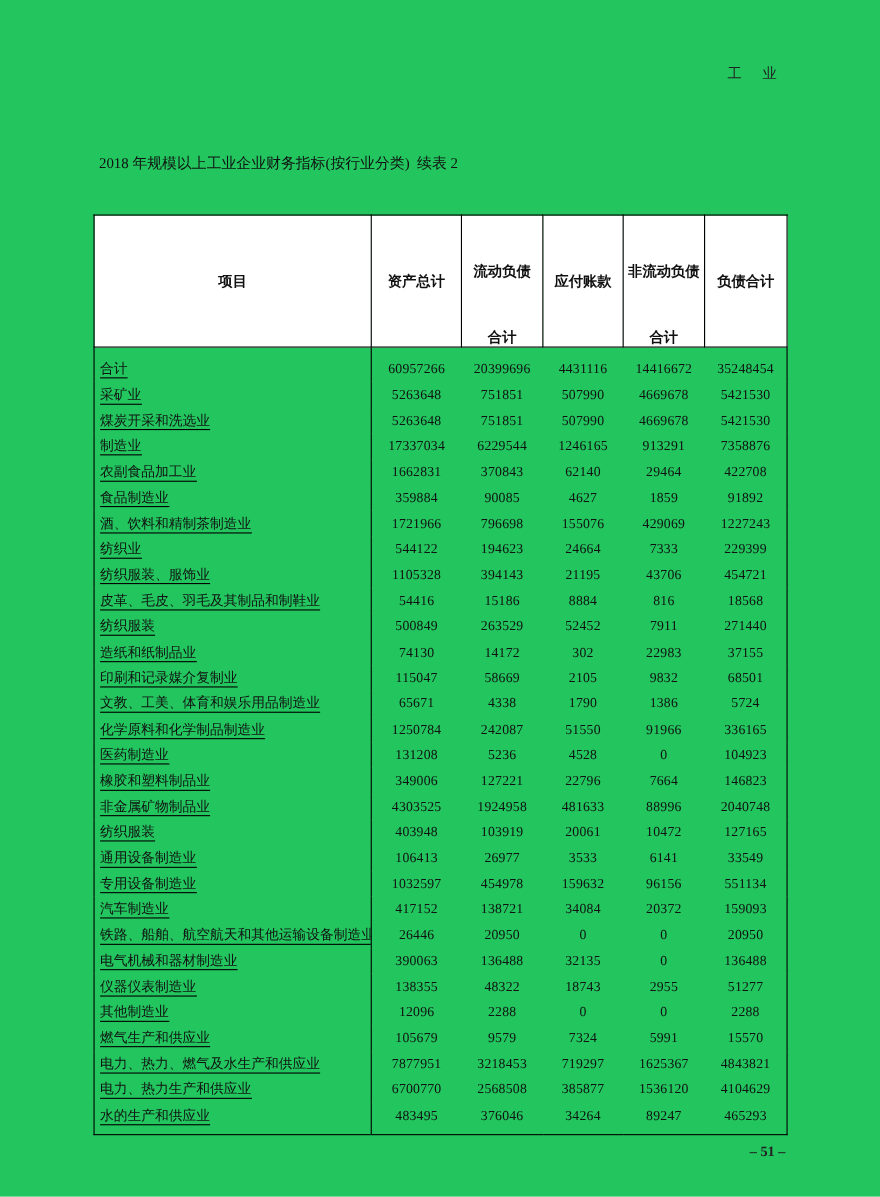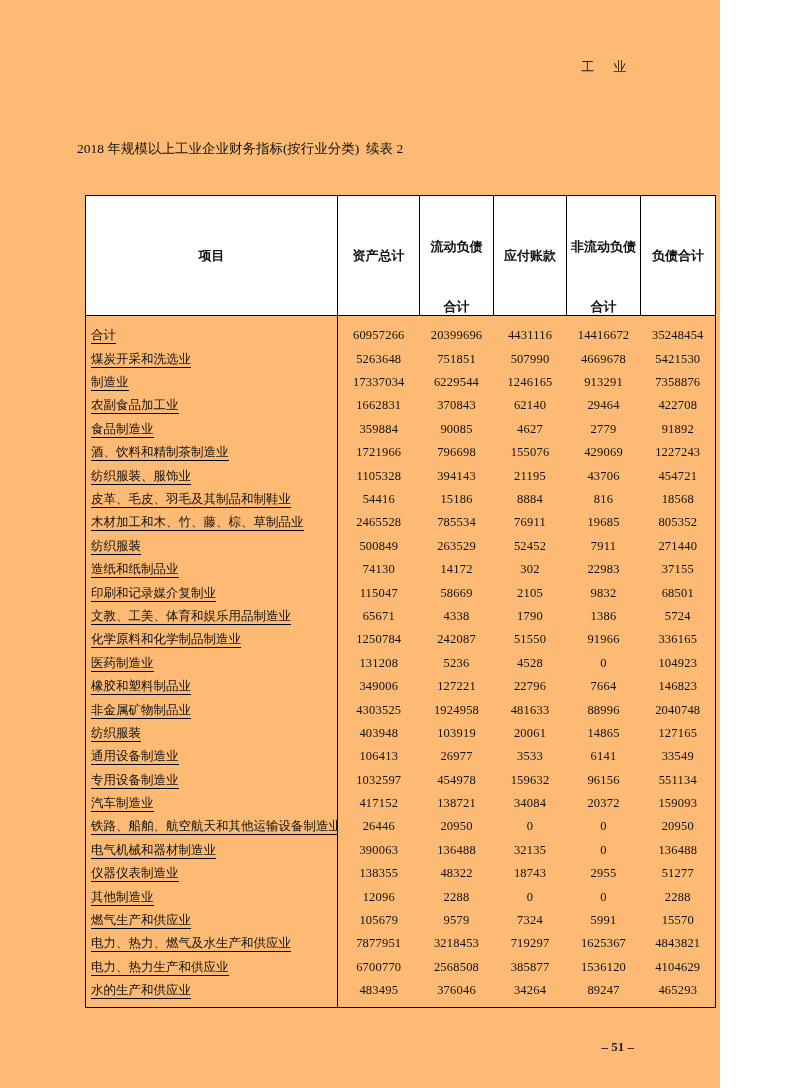--- a/index.html
+++ b/index.html
@@ -2,39 +2,39 @@
 <html><head>
 <meta charset="utf-8">
 <style>
   html, body {
     margin: 0;
     padding: 0;
     background: #ffffff;
   }
   .page {
     position: relative;
-    width: 720px;
+    width: 800px;
     height: 1088px;
-    background: #fdba74;
+    background: #22c55e;
     font-family: "Liberation Serif", "DejaVu Serif", serif;
     color: #111111;
     overflow: hidden;
   }
   .corner-label {
     position: absolute;
     top: 58px;
     right: 86px;
     font-size: 13px;
     letter-spacing: 0.6em;
     color: #222;
   }
   .doc-title {
     position: absolute;
     top: 140px;
-    left: 77px;
+    left: 90px;
     font-size: 13.5px;
     color: #111;
     white-space: pre;
   }
   .table-wrap {
     position: absolute;
     top: 195px;
     left: 85px;
     width: 630px;
   }
@@ -132,20 +132,28 @@
       <tbody>
           <tr>
             <td class="label-cell"><span class="row-label">合计</span></td>
             <td class="num-cell">60957266</td>
             <td class="num-cell">20399696</td>
             <td class="num-cell">4431116</td>
             <td class="num-cell">14416672</td>
             <td class="num-cell">35248454</td>
           </tr>
           <tr>
+            <td class="label-cell"><span class="row-label">采矿业</span></td>
+            <td class="num-cell">5263648</td>
+            <td class="num-cell">751851</td>
+            <td class="num-cell">507990</td>
+            <td class="num-cell">4669678</td>
+            <td class="num-cell">5421530</td>
+          </tr>
+          <tr>
             <td class="label-cell"><span class="row-label">煤炭开采和洗选业</span></td>
             <td class="num-cell">5263648</td>
             <td class="num-cell">751851</td>
             <td class="num-cell">507990</td>
             <td class="num-cell">4669678</td>
             <td class="num-cell">5421530</td>
           </tr>
           <tr>
             <td class="label-cell"><span class="row-label">制造业</span></td>
             <td class="num-cell">17337034</td>
@@ -160,56 +168,56 @@
             <td class="num-cell">370843</td>
             <td class="num-cell">62140</td>
             <td class="num-cell">29464</td>
             <td class="num-cell">422708</td>
           </tr>
           <tr>
             <td class="label-cell"><span class="row-label">食品制造业</span></td>
             <td class="num-cell">359884</td>
             <td class="num-cell">90085</td>
             <td class="num-cell">4627</td>
-            <td class="num-cell">2779</td>
+            <td class="num-cell">1859</td>
             <td class="num-cell">91892</td>
           </tr>
           <tr>
             <td class="label-cell"><span class="row-label">酒、饮料和精制茶制造业</span></td>
             <td class="num-cell">1721966</td>
             <td class="num-cell">796698</td>
             <td class="num-cell">155076</td>
             <td class="num-cell">429069</td>
             <td class="num-cell">1227243</td>
           </tr>
           <tr>
+            <td class="label-cell"><span class="row-label">纺织业</span></td>
+            <td class="num-cell">544122</td>
+            <td class="num-cell">194623</td>
+            <td class="num-cell">24664</td>
+            <td class="num-cell">7333</td>
+            <td class="num-cell">229399</td>
+          </tr>
+          <tr>
             <td class="label-cell"><span class="row-label">纺织服装、服饰业</span></td>
             <td class="num-cell">1105328</td>
             <td class="num-cell">394143</td>
             <td class="num-cell">21195</td>
             <td class="num-cell">43706</td>
             <td class="num-cell">454721</td>
           </tr>
           <tr>
             <td class="label-cell"><span class="row-label">皮革、毛皮、羽毛及其制品和制鞋业</span></td>
             <td class="num-cell">54416</td>
             <td class="num-cell">15186</td>
             <td class="num-cell">8884</td>
             <td class="num-cell">816</td>
             <td class="num-cell">18568</td>
           </tr>
           <tr>
-            <td class="label-cell"><span class="row-label">木材加工和木、竹、藤、棕、草制品业</span></td>
-            <td class="num-cell">2465528</td>
-            <td class="num-cell">785534</td>
-            <td class="num-cell">76911</td>
-            <td class="num-cell">19685</td>
-            <td class="num-cell">805352</td>
-          </tr>
-          <tr>
             <td class="label-cell"><span class="row-label">纺织服装</span></td>
             <td class="num-cell">500849</td>
             <td class="num-cell">263529</td>
             <td class="num-cell">52452</td>
             <td class="num-cell">7911</td>
             <td class="num-cell">271440</td>
           </tr>
           <tr>
             <td class="label-cell"><span class="row-label">造纸和纸制品业</span></td>
             <td class="num-cell">74130</td>
@@ -264,21 +272,21 @@
             <td class="num-cell">1924958</td>
             <td class="num-cell">481633</td>
             <td class="num-cell">88996</td>
             <td class="num-cell">2040748</td>
           </tr>
           <tr>
             <td class="label-cell"><span class="row-label">纺织服装</span></td>
             <td class="num-cell">403948</td>
             <td class="num-cell">103919</td>
             <td class="num-cell">20061</td>
-            <td class="num-cell">14865</td>
+            <td class="num-cell">10472</td>
             <td class="num-cell">127165</td>
           </tr>
           <tr>
             <td class="label-cell"><span class="row-label">通用设备制造业</span></td>
             <td class="num-cell">106413</td>
             <td class="num-cell">26977</td>
             <td class="num-cell">3533</td>
             <td class="num-cell">6141</td>
             <td class="num-cell">33549</td>
           </tr>

